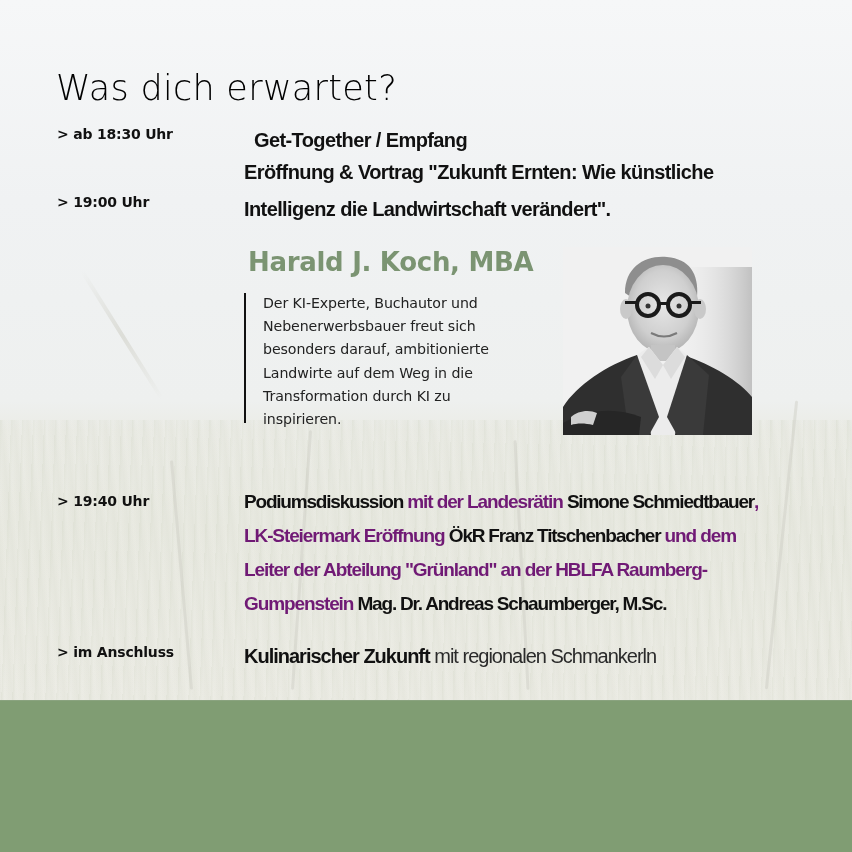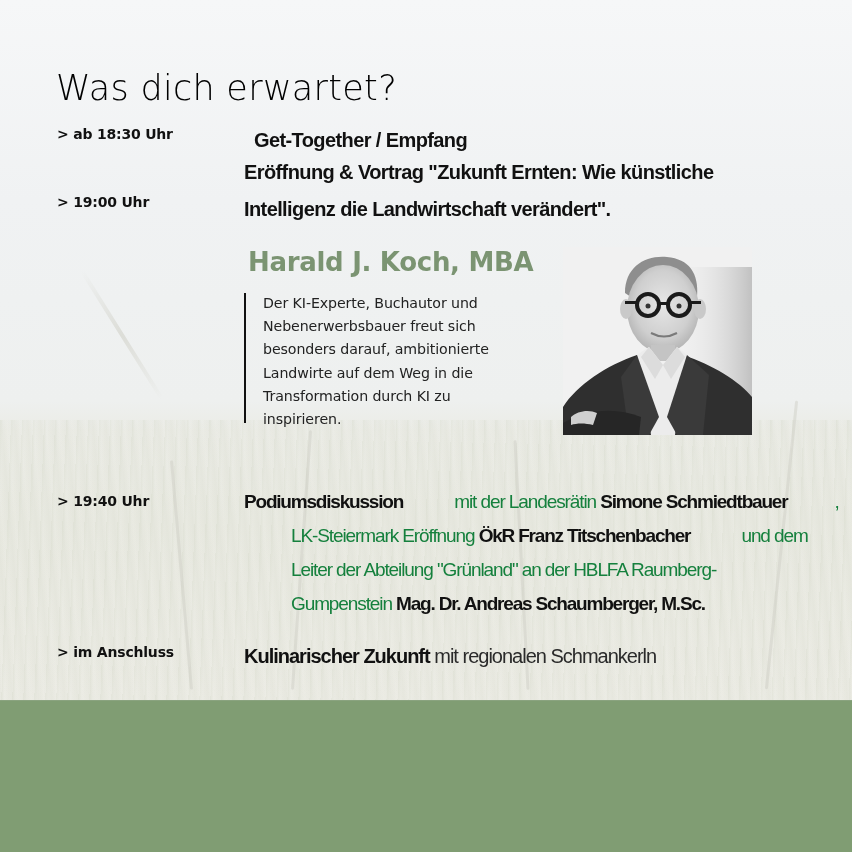--- a/index.html
+++ b/index.html
@@ -109,21 +109,21 @@
     position: absolute; left: 244px; top: 485px;
     font-family: "Liberation Sans", sans-serif;
     font-size: 19px;
     line-height: 34px;
     color: #111;
     letter-spacing: -1.1px;
     white-space: nowrap;
   }
   .panel .line { display: block; height: 34px; }
   .panel b { font-weight: bold; letter-spacing: -1.2px; }
-  .panel .reg { font-weight: normal; color: #15803d; margin-left: 47px; }
+  .panel .reg { font-weight: bold; color: #701a75; }
 
   .closing {
     position: absolute; left: 244px; top: 640px;
     font-family: "Liberation Sans", sans-serif;
     font-size: 20px;
     line-height: 32px;
     letter-spacing: -1px;
     white-space: nowrap;
   }
   .closing b { font-weight: bold; color: #111; }

